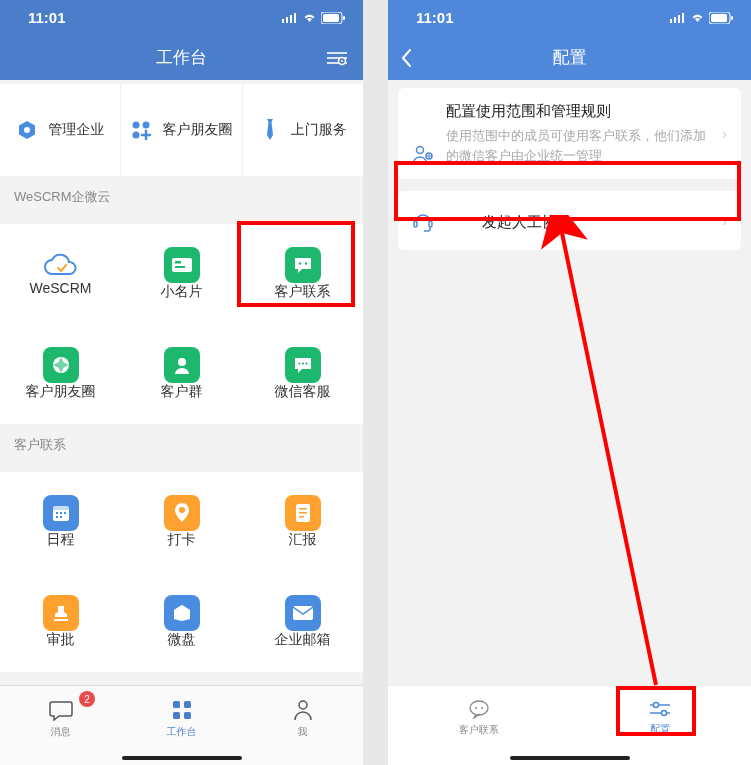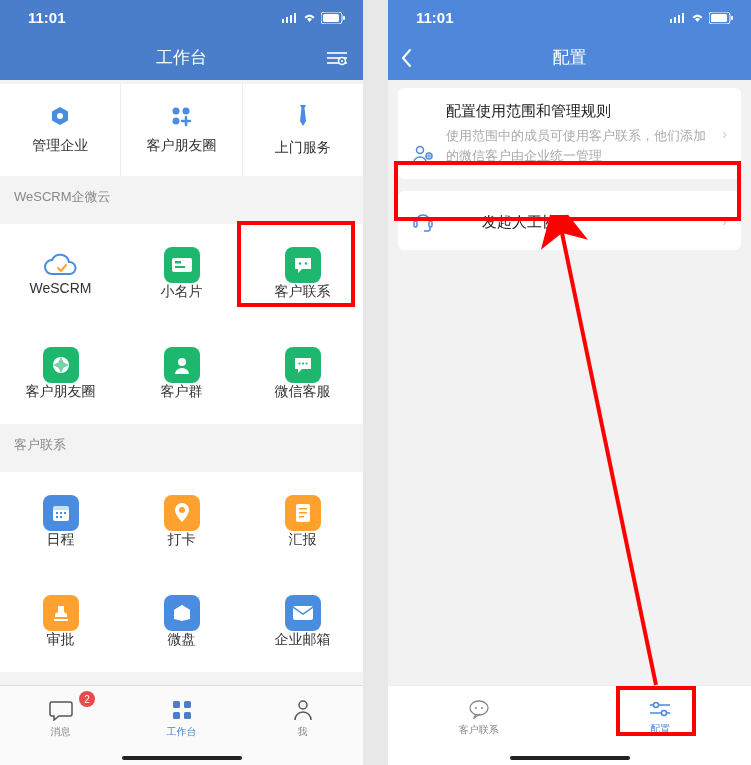--- a/index.html
+++ b/index.html
@@ -72,21 +72,21 @@
   
   .top-row {
     background: #fff;
     margin-top: 4px;
     display: flex;
   }
   .top-cell {
     flex: 1;
     height: 92px;
     display: flex;
-    flex-direction: column;
+    flex-direction: row;
     align-items: center;
     justify-content: center;
     gap: 10px;
     border-right: 0.5px solid #eee;
   }
   .top-cell:last-child { border-right: none; }
   .top-label { font-size: 14px; color: #333; }
 
   
   .section { margin-top: 6px; background: #fff; }

